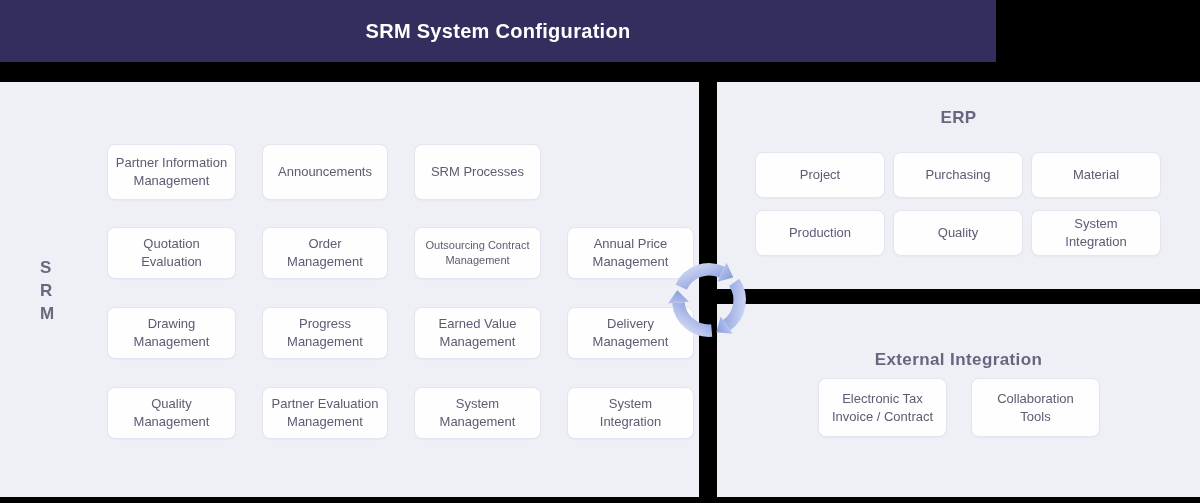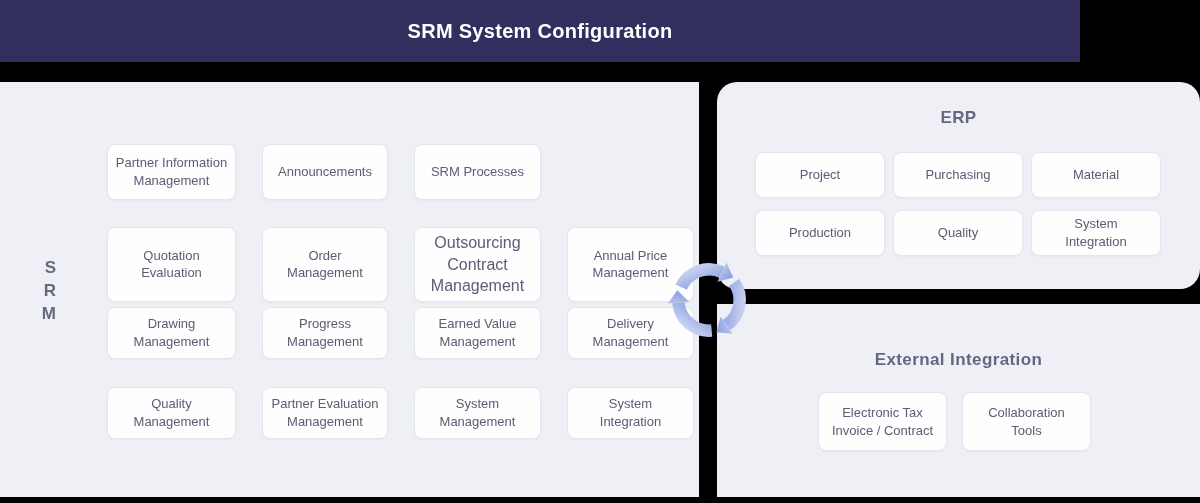--- a/index.html
+++ b/index.html
@@ -7,84 +7,84 @@
     width: 1200px; height: 503px;
     background: #000;
     font-family: "Liberation Sans", sans-serif;
     position: relative;
     overflow: hidden;
   }
   .canvas { position: absolute; left: 0; top: 0; width: 1200px; height: 503px; }
 
   
   .header {
-    position: absolute; left: 0; top: 0; width: 1080px; height: 62px;
+    position: absolute; left: 0; top: 0; width: 996px; height: 62px;
     background: #322f5f;
     display: flex; align-items: center; justify-content: center;
   }
   .header-title {
     color: #ffffff; font-size: 20px; font-weight: bold; letter-spacing: 0.3px;
   }
 
   
   .panel { position: absolute; background: #eff0f6; }
   .panel-left  { left: 0;    top: 82px;  width: 699px; height: 415px; }
-  .panel-erp   { left: 717px; top: 82px;  width: 483px; height: 207px; border-radius: 20px; }
+  .panel-erp   { left: 717px; top: 82px;  width: 483px; height: 207px; }
   .panel-ext   { left: 717px; top: 304px; width: 483px; height: 193px; }
 
   .section-title {
     position: absolute; left: 0; width: 100%;
     text-align: center; color: #66667f; font-weight: bold; font-size: 17px;
     letter-spacing: 0.4px;
   }
   .erp-title { top: 26px; }
   .ext-title { top: 34px; margin-top: 12px; }
 
   
   .side-label {
     position: absolute; left: 40px; top: 50%; transform: translateY(-50%);
     width: 16px; color: #68687f; font-weight: bold; font-size: 17px;
-    line-height: 23px; word-break: break-all; text-align: right;
+    line-height: 23px; word-break: break-all; text-align: left;
     letter-spacing: 0;
   }
 
   
   .card {
     background: #fefeff;
     border: 1px solid #e3e5ef;
     border-radius: 8px;
     box-shadow: 0 1px 2px rgba(50,50,90,0.04);
     color: #5c5c72;
     font-size: 13px; line-height: 1.35;
     display: flex; align-items: center; justify-content: center;
     text-align: center;
     white-space: pre-line;
     box-sizing: border-box;
     padding: 4px 6px;
   }
-  .card.sm { font-size: 16px; }
+  .card.sm { font-size: 11px; }
 
   .srm-row { position: absolute; left: 107px; display: grid; column-gap: 26px; }
   .srm-row-1 { top: 62px;  grid-template-columns: 129px 126px 127px; }
   .srm-row-1 .card { min-height: 56px; }
   .srm-row-2 { top: 145px; grid-template-columns: 129px 126px 127px 127px; }
   .srm-row-3 { top: 225px; grid-template-columns: 129px 126px 127px 127px; }
   .srm-row-4 { top: 305px; grid-template-columns: 129px 126px 127px 127px; }
   .srm-row-2 .card, .srm-row-3 .card, .srm-row-4 .card { min-height: 52px; }
 
   .erp-grid {
     position: absolute; left: 38px; top: 70px;
     display: grid; grid-template-columns: repeat(3, 130px);
     column-gap: 8px; row-gap: 12px;
   }
   .erp-grid .card { min-height: 46px; }
 
   .ext-grid {
-    position: absolute; left: 101px; top: 88px;
-    display: grid; grid-template-columns: 129px 129px; column-gap: 15px;
+    position: absolute; left: 101px; top: 74px;
+    display: grid; grid-template-columns: 129px 129px; column-gap: 24px;
   }
   .ext-grid .card { min-height: 59px; }
 
   
   .sync-icon {
     position: absolute; left: 661px; top: 252px; width: 96px; height: 96px;
   }
 </style>
 </head>
 <body>

